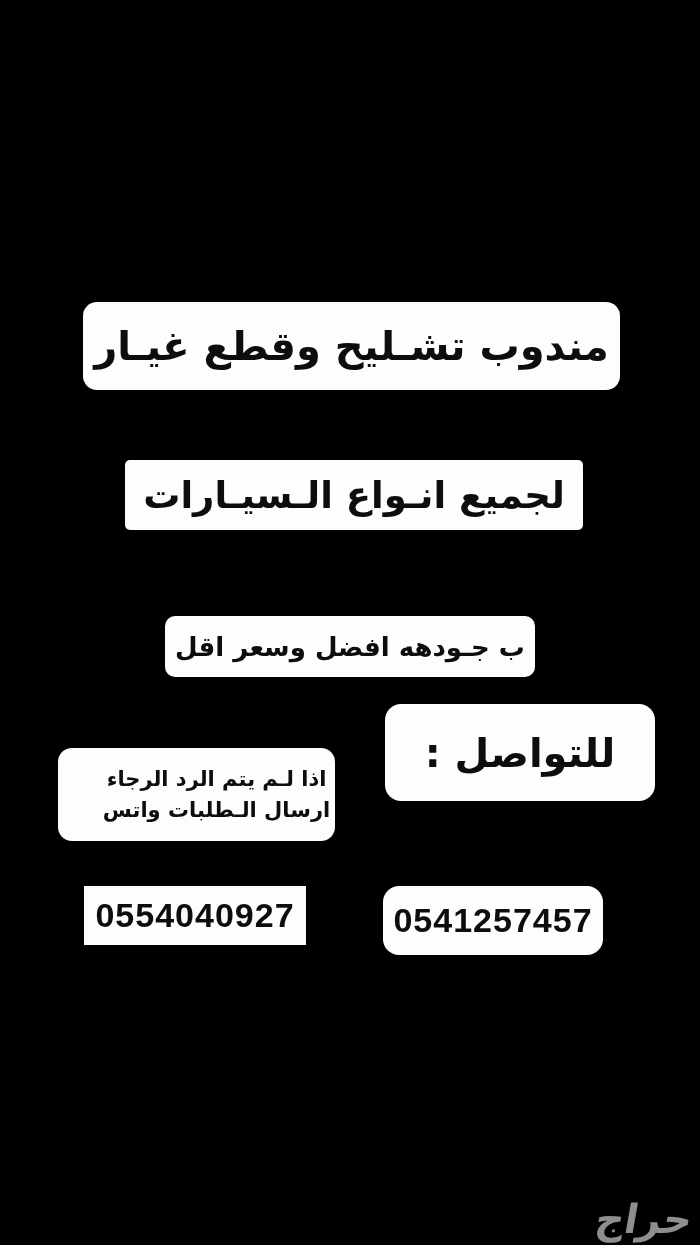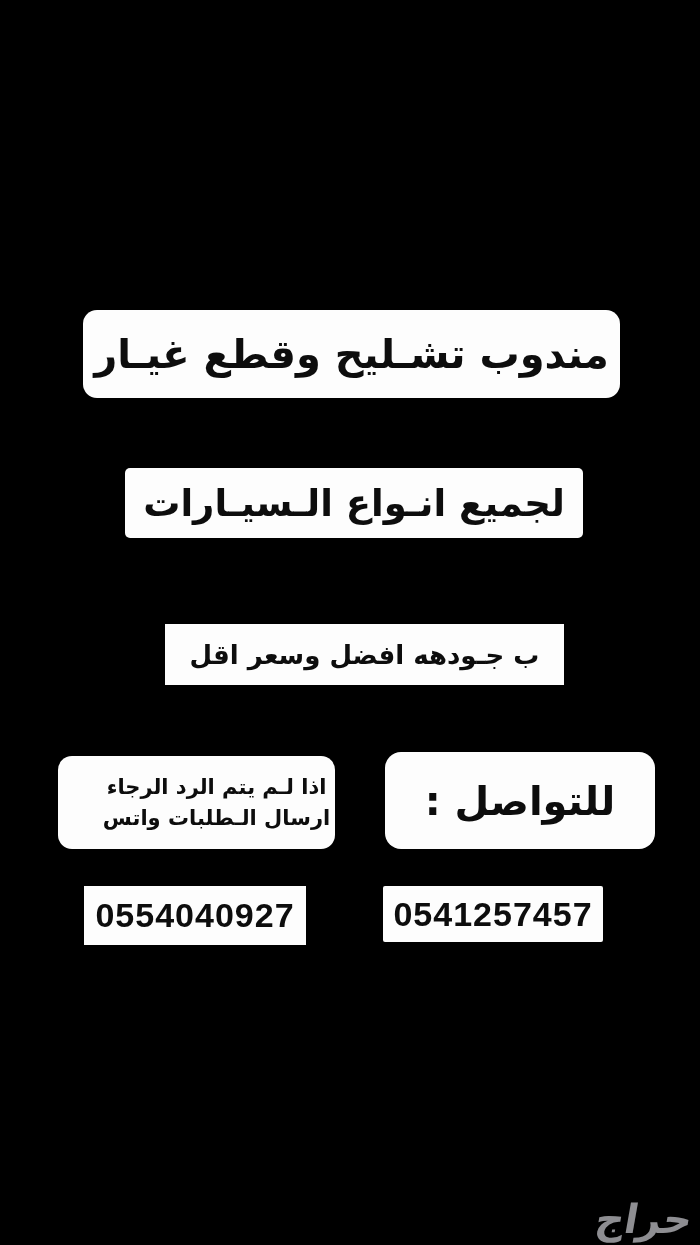--- a/index.html
+++ b/index.html
@@ -20,33 +20,33 @@
     position:absolute;
     background:var(--box-background);
     color:var(--box-text);
     display:flex;
     align-items:center;
     justify-content:center;
     text-align:center;
     font-weight:bold;
     box-sizing:border-box;
   }
-  .arabic{direction:rtl;margin-top:8px;}
+  .arabic{direction:rtl;}
   .title-box{left:83px;top:302px;width:537px;height:88px;border-radius:14px;font-size:40px;}
   .subtitle-box{left:125px;top:460px;width:458px;height:70px;border-radius:5px;font-size:37px;}
-  .quality-box{left:165px;top:616px;width:399px;height:61px;border-radius:0;font-size:26px;}
+  .quality-box{left:165px;top:616px;width:370px;height:61px;border-radius:10px;font-size:26px;}
   .note-box{left:58px;top:748px;width:277px;height:93px;border-radius:14px;font-size:21px;flex-direction:column;line-height:1.45;padding-left:40px;}
-  .contact-box{left:385px;top:744px;width:270px;height:97px;border-radius:16px;font-size:40px;}
+  .contact-box{left:385px;top:704px;width:270px;height:97px;border-radius:16px;font-size:40px;}
   .phone-box{
     font-family:"Liberation Sans","DejaVu Sans",sans-serif;
     letter-spacing:1px;
     font-size:34px;
   }
   .phone-left{left:84px;top:886px;width:222px;height:59px;border-radius:0;}
-  .phone-right{left:383px;top:886px;width:220px;height:56px;border-radius:2px;}
+  .phone-right{left:383px;top:886px;width:220px;height:69px;border-radius:16px;}
   .watermark{
     position:absolute;
     top:1196px;right:8px;
     direction:rtl;
     color:var(--watermark);
     font-size:40px;
     font-weight:bold;
     letter-spacing:1px;
     transform:skewX(-10deg);
     font-family:"DejaVu Sans",sans-serif;

